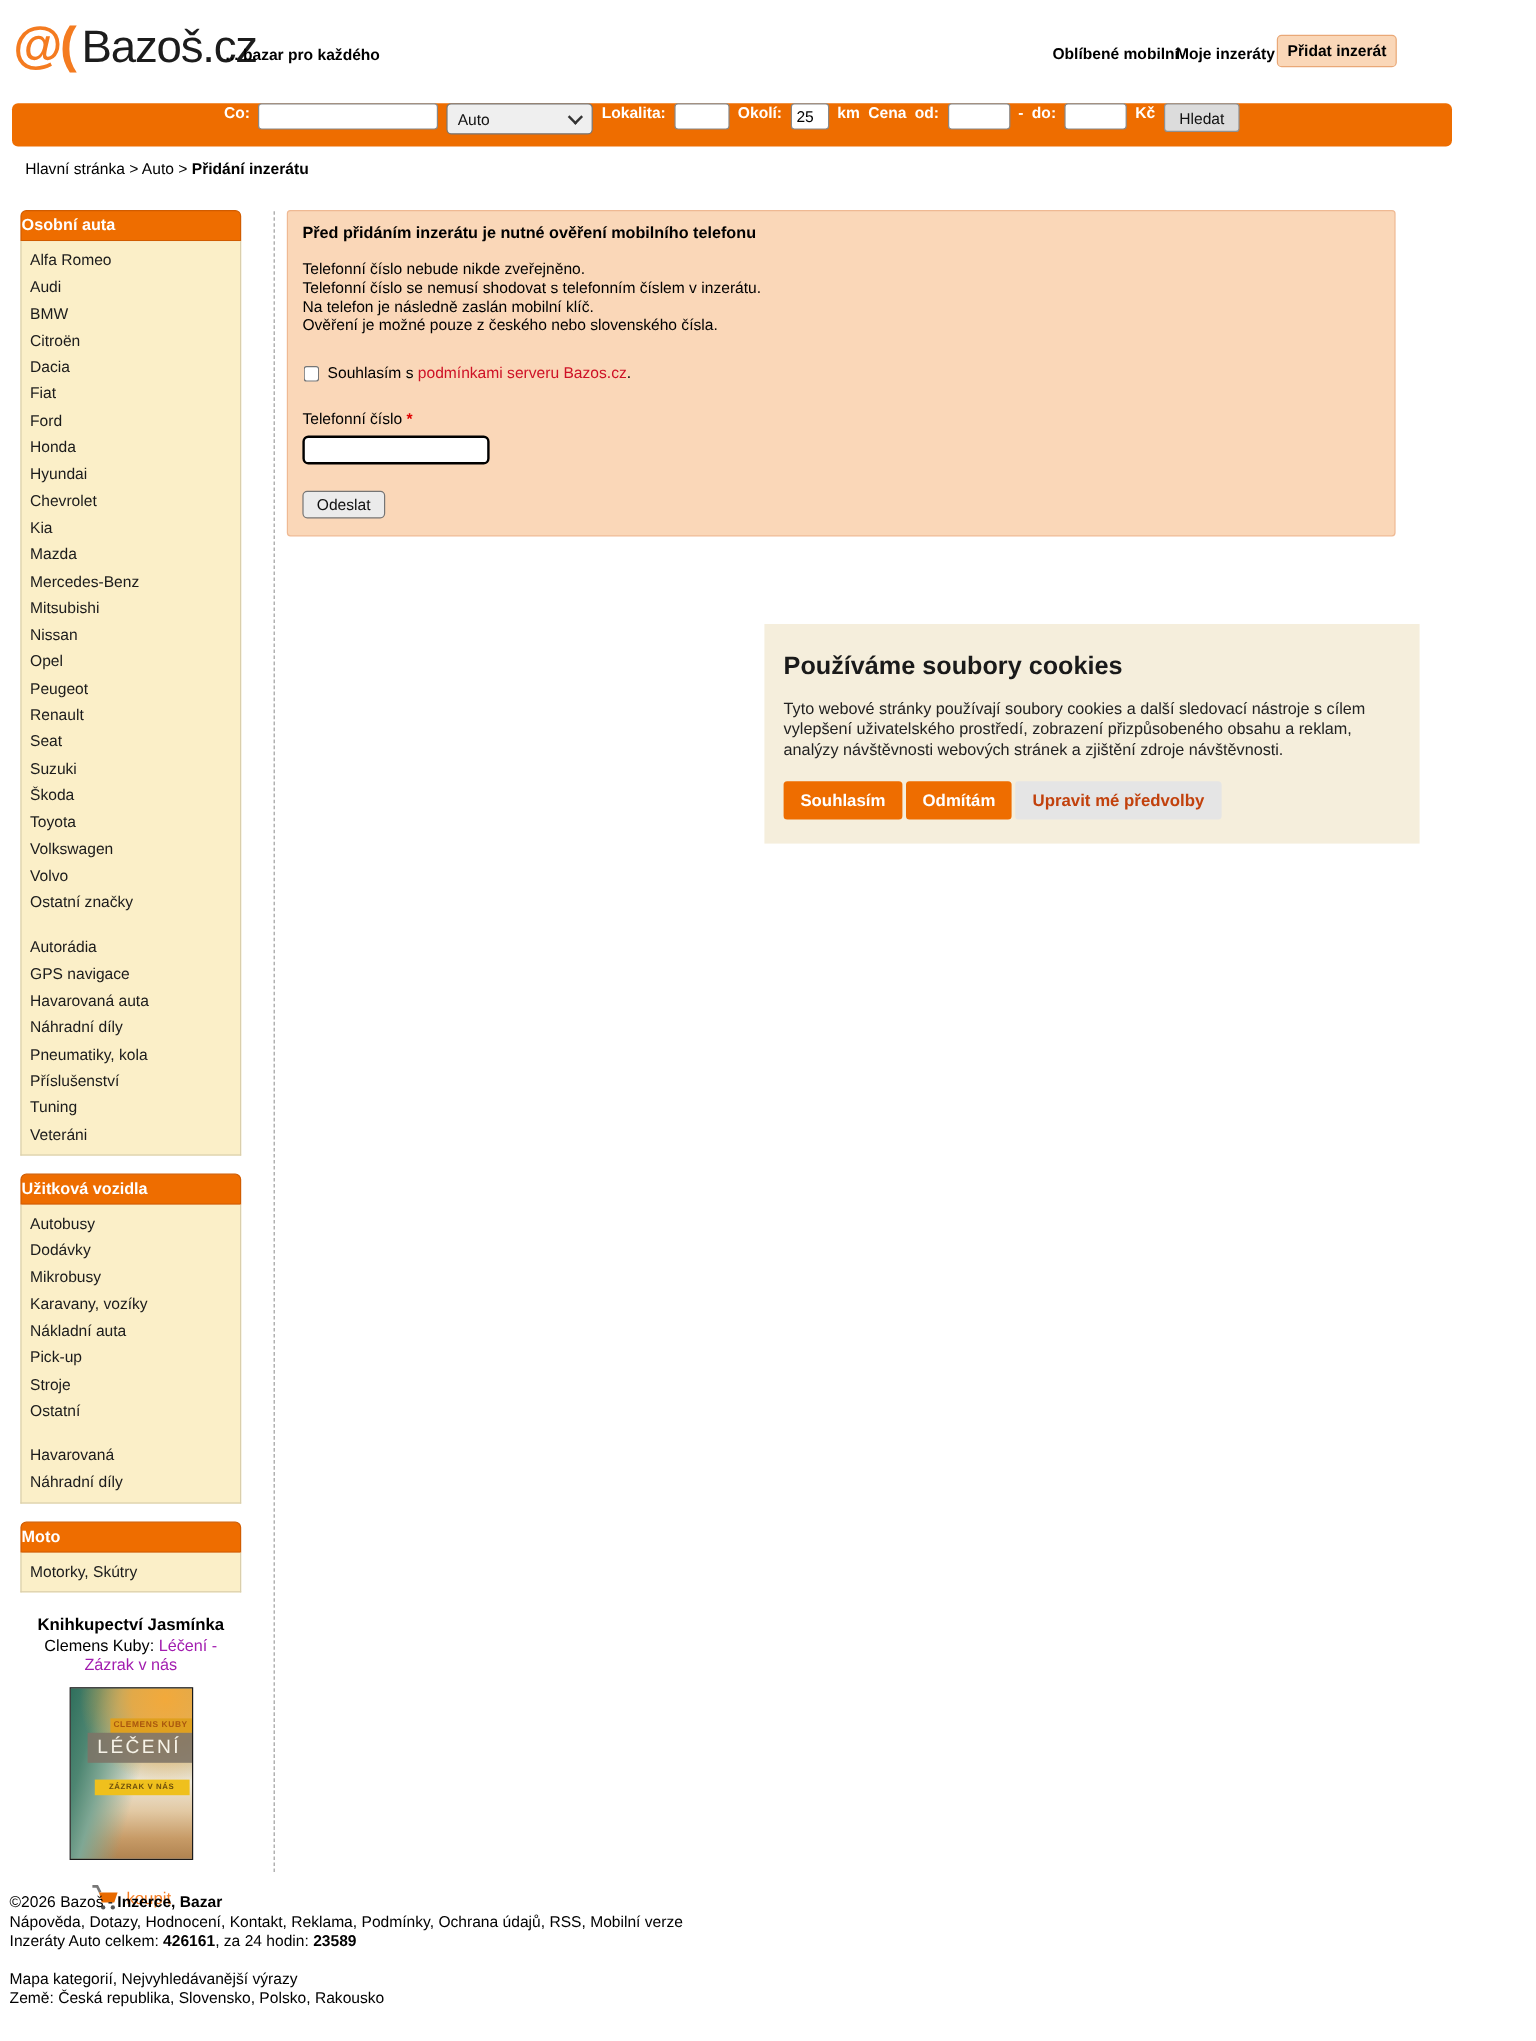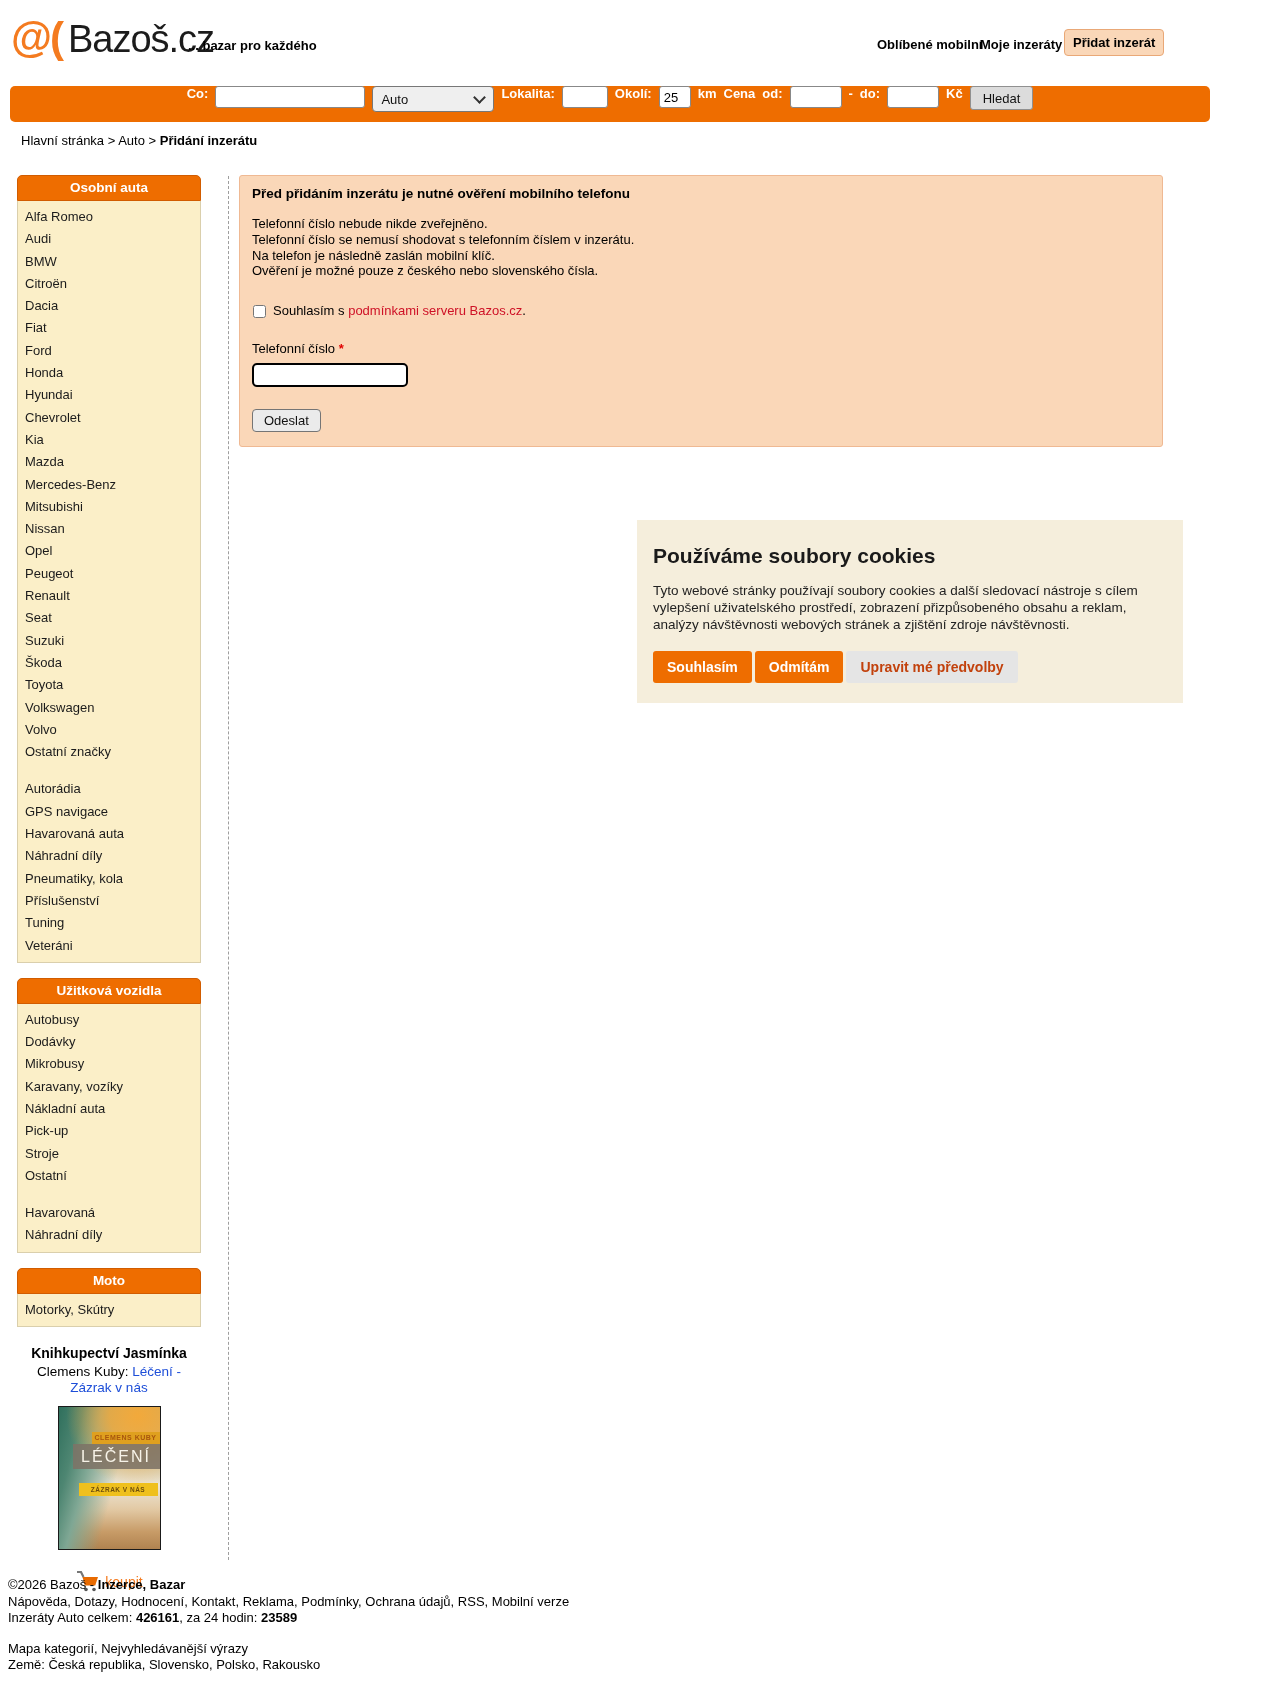--- a/index.html
+++ b/index.html
@@ -31,30 +31,30 @@
     color:#111;padding:0 12px;cursor:pointer;font-family:inherit;}
   
   .breadcrumb{position:absolute;left:21px;top:133px;font-size:13px;}
   .bc-link{cursor:pointer;}
   .bc-current{font-weight:bold;}
   
   .dashed{position:absolute;left:228px;top:176px;height:1384px;width:0;border-left:1px dashed #9E9E9E;}
   .sidebar{position:absolute;left:17px;top:175px;width:184px;}
   .catbox{margin-bottom:15px;}
   .cat-header{background:#EE6D00;border:1px solid #D15C00;border-radius:5px 5px 0 0;color:#fff;
-    font-weight:bold;font-size:13.5px;text-align:center;height:24px;line-height:24px;}
+    font-weight:bold;font-size:13.5px;text-align:left;height:24px;line-height:24px;}
   .cat-body{background:#FBEFC8;border:1px solid #DACFAC;border-top:none;padding:5px 0;}
   .cat-item{height:22.3px;line-height:22.3px;padding-left:7px;font-size:13px;color:#1b1b1b;
     cursor:pointer;white-space:nowrap;overflow:hidden;}
   .cat-gap{height:15px;}
   
   .adblock{margin-top:18px;text-align:center;}
   .ad-title{font-weight:bold;font-size:14px;}
   .ad-line{font-size:13.5px;margin-top:3px;line-height:16px;}
-  .ad-link{color:#1d4ed8;cursor:pointer;}
+  .ad-link{color:#a21caf;cursor:pointer;}
   .book{position:relative;width:101px;height:142px;margin:10px auto 6px;border:1px solid #1a1a1a;
     overflow:hidden;cursor:pointer;background:
     radial-gradient(circle at 78% 6%, #F2A93B 0%, rgba(242,169,59,0.85) 18%, rgba(242,169,59,0) 46%),
     linear-gradient(105deg, #2F6F5C 0%, #4E8672 18%, #7FA794 32%, rgba(190,205,190,0) 55%),
     linear-gradient(180deg, #8FAE9C 0%, #C9CDBD 38%, #EDE6D6 55%, #E2C9A4 72%, #C79B67 88%, #B08350 100%);}
   .band-author{position:absolute;top:25px;left:33px;right:0;height:12px;background:#DFA01F;
     color:#A8560E;font-size:7px;font-weight:bold;text-align:center;line-height:12px;letter-spacing:.5px;}
   .band-title{position:absolute;top:37px;left:14px;right:0;height:25px;background:rgba(125,115,102,.88);
     color:#F7F3E8;font-size:16px;line-height:25px;text-align:center;letter-spacing:2px;}
   .band-sub{position:absolute;top:76px;left:20px;right:2px;height:13px;background:#EFC01D;

